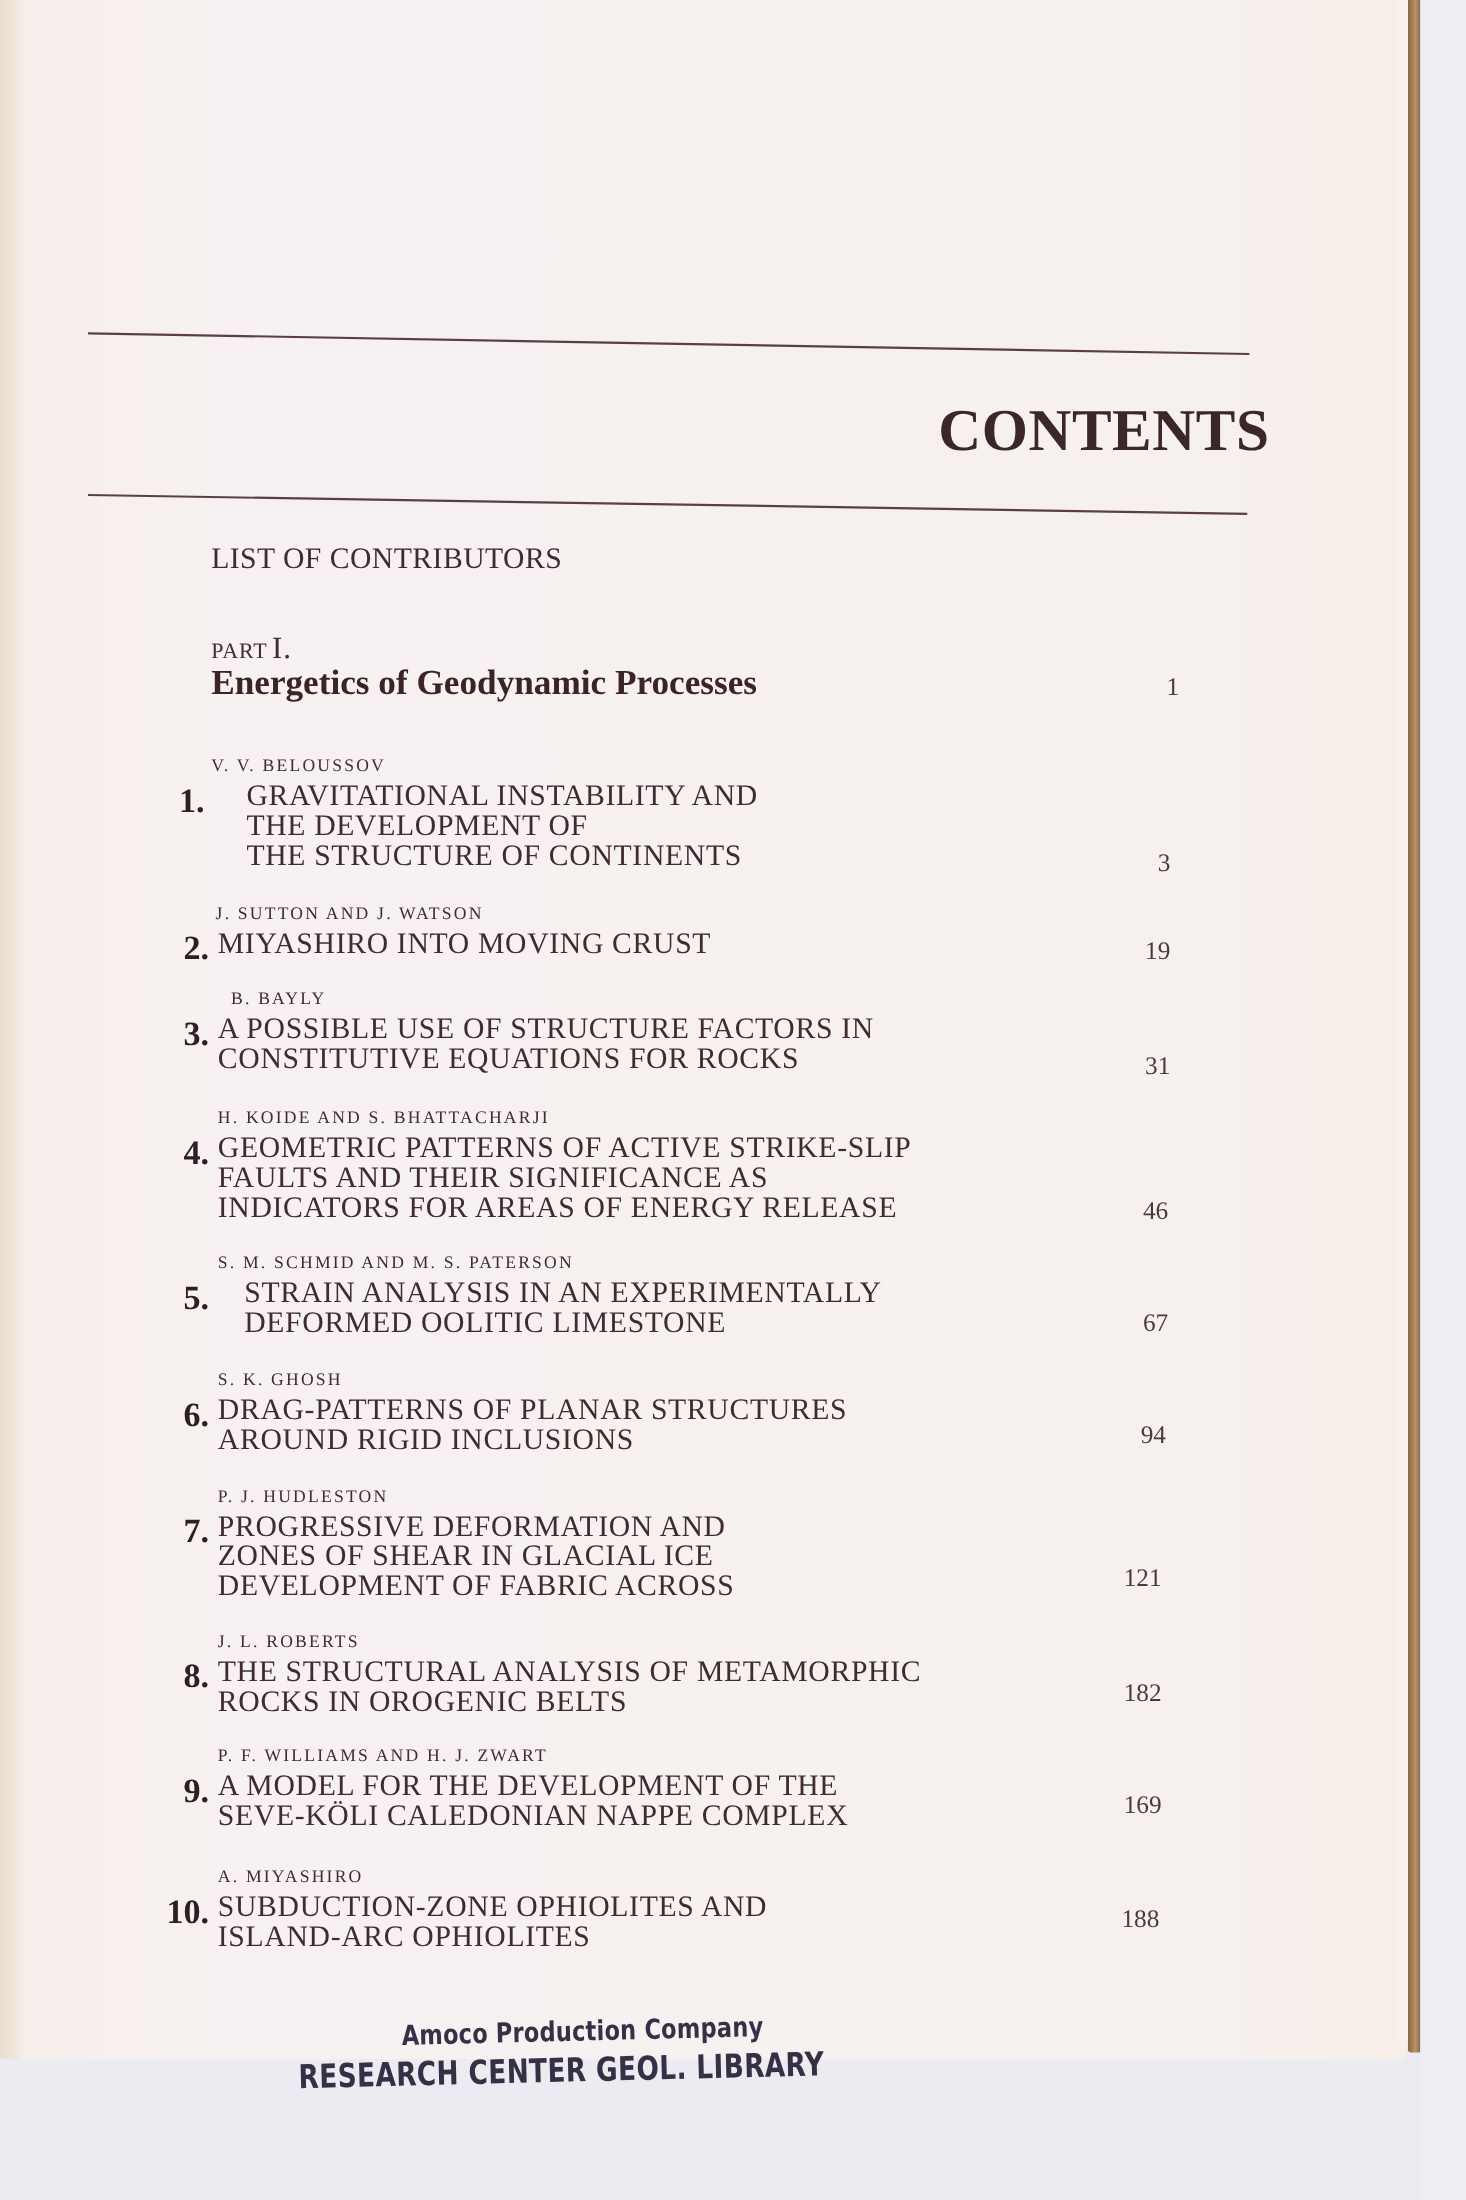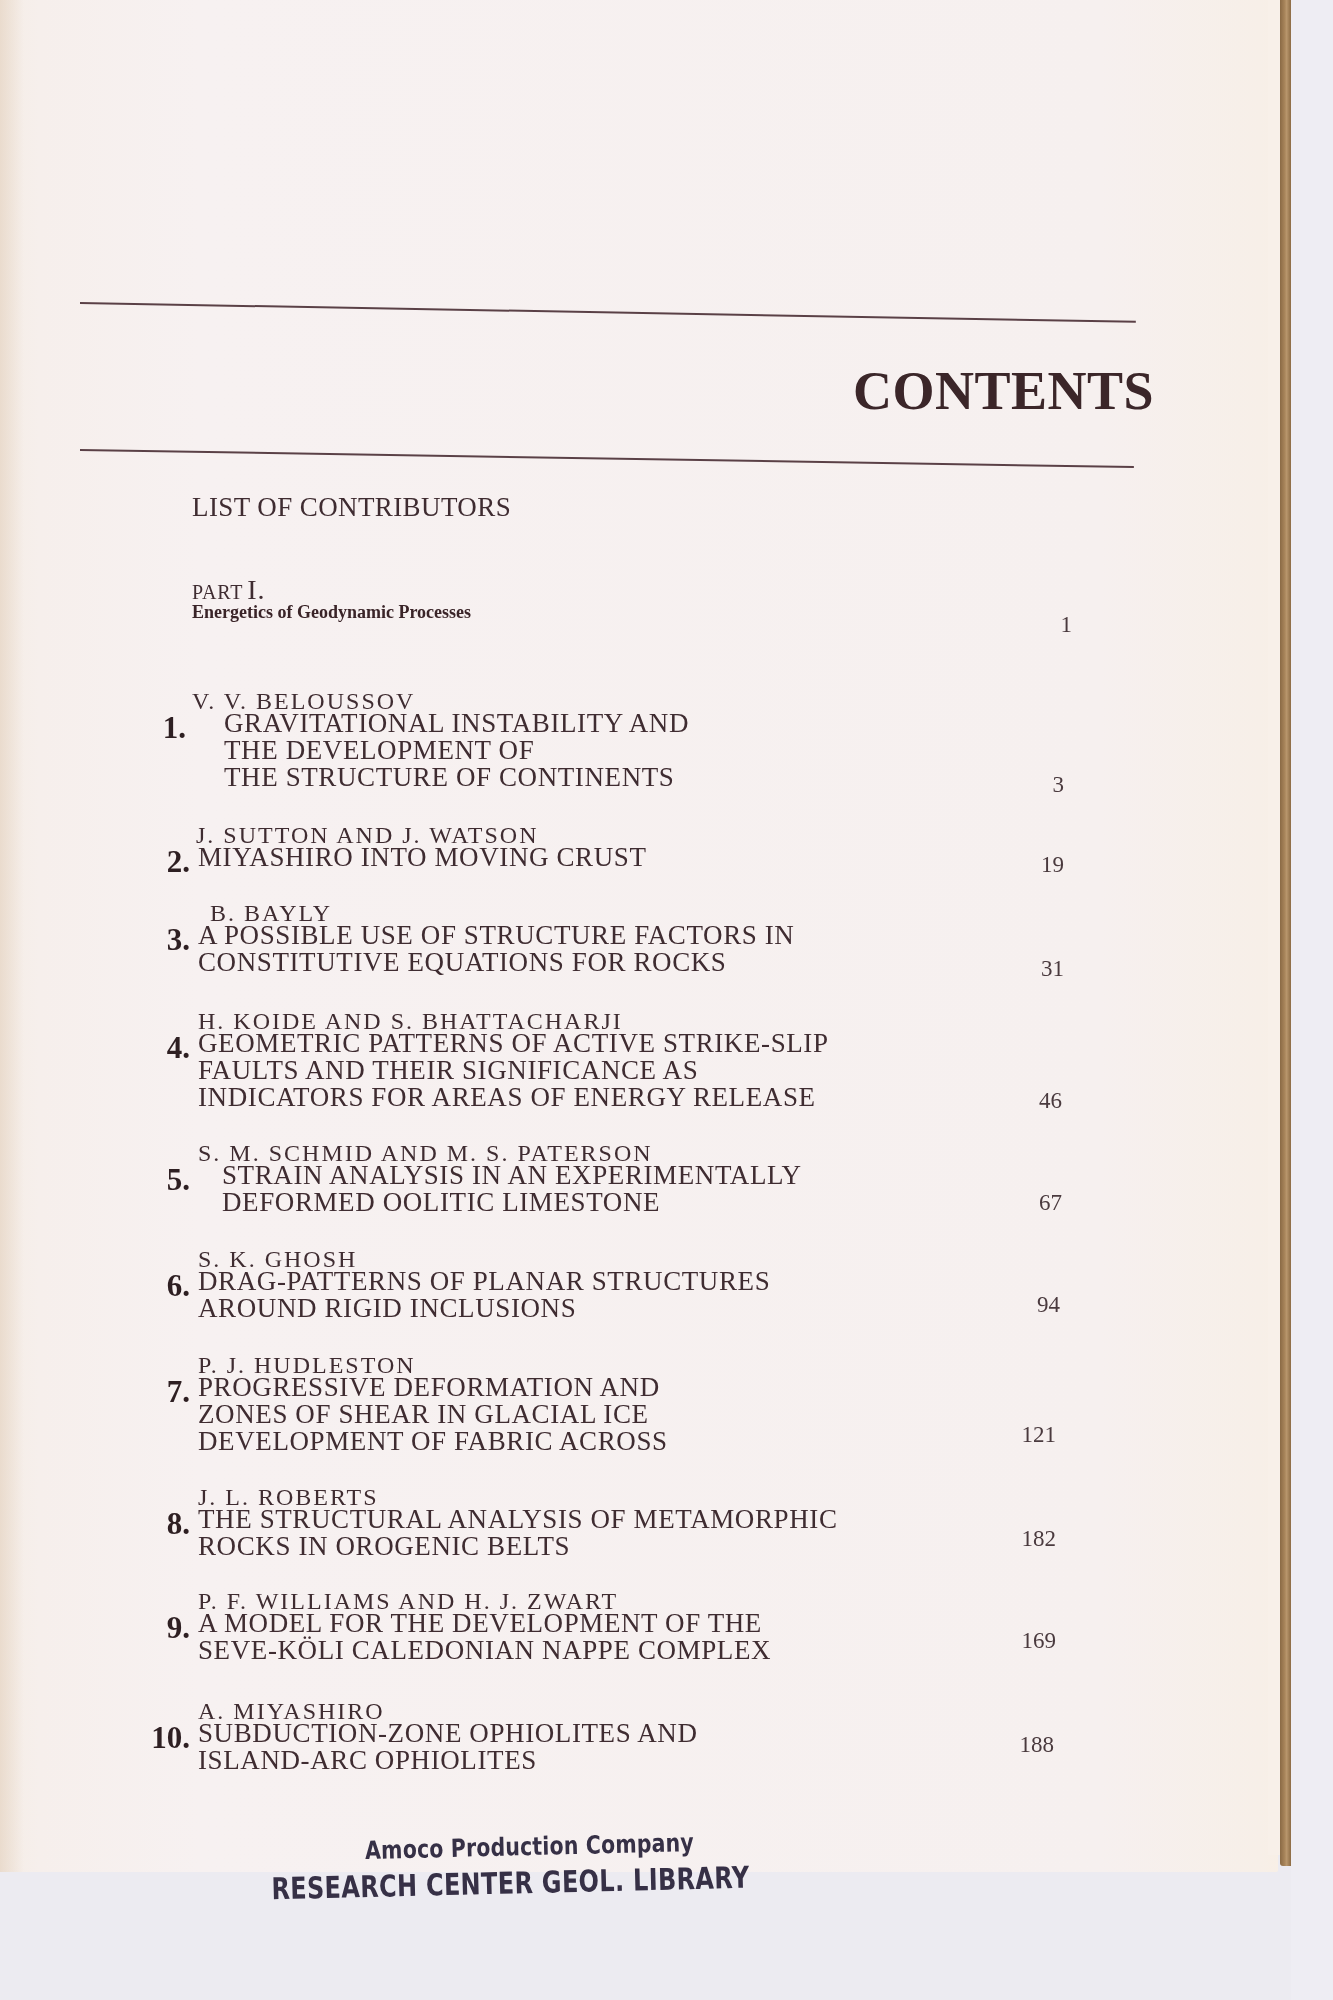--- a/index.html
+++ b/index.html
@@ -91,21 +91,21 @@
       color: #3f2c31;
     }
     .part-label .roman {
       font-size: 28px;
       margin-left: 4px;
     }
     .part-title {
       position: absolute;
       left: 192px;
       top: 602px;
-      font-size: 18px;
+      font-size: 32px;
       font-weight: bold;
       color: #3a2428;
     }
     .page-num {
       position: absolute;
       font-size: 23px;
       color: #4a3a3e;
       text-align: right;
       width: 60px;
     }
@@ -119,21 +119,21 @@
       top: 22px;
       font-size: 31px;
       font-weight: bold;
       color: #2e1f22;
       text-align: right;
     }
     .entry .author {
       position: absolute;
       left: 62px;
       top: 0;
-      font-size: 24px;
+      font-size: 16px;
       letter-spacing: 2px;
       color: #3f2c31;
       white-space: nowrap;
     }
     .entry .title {
       position: absolute;
       left: 62px;
       top: 22px;
       font-size: 27px;
       line-height: 27px;

